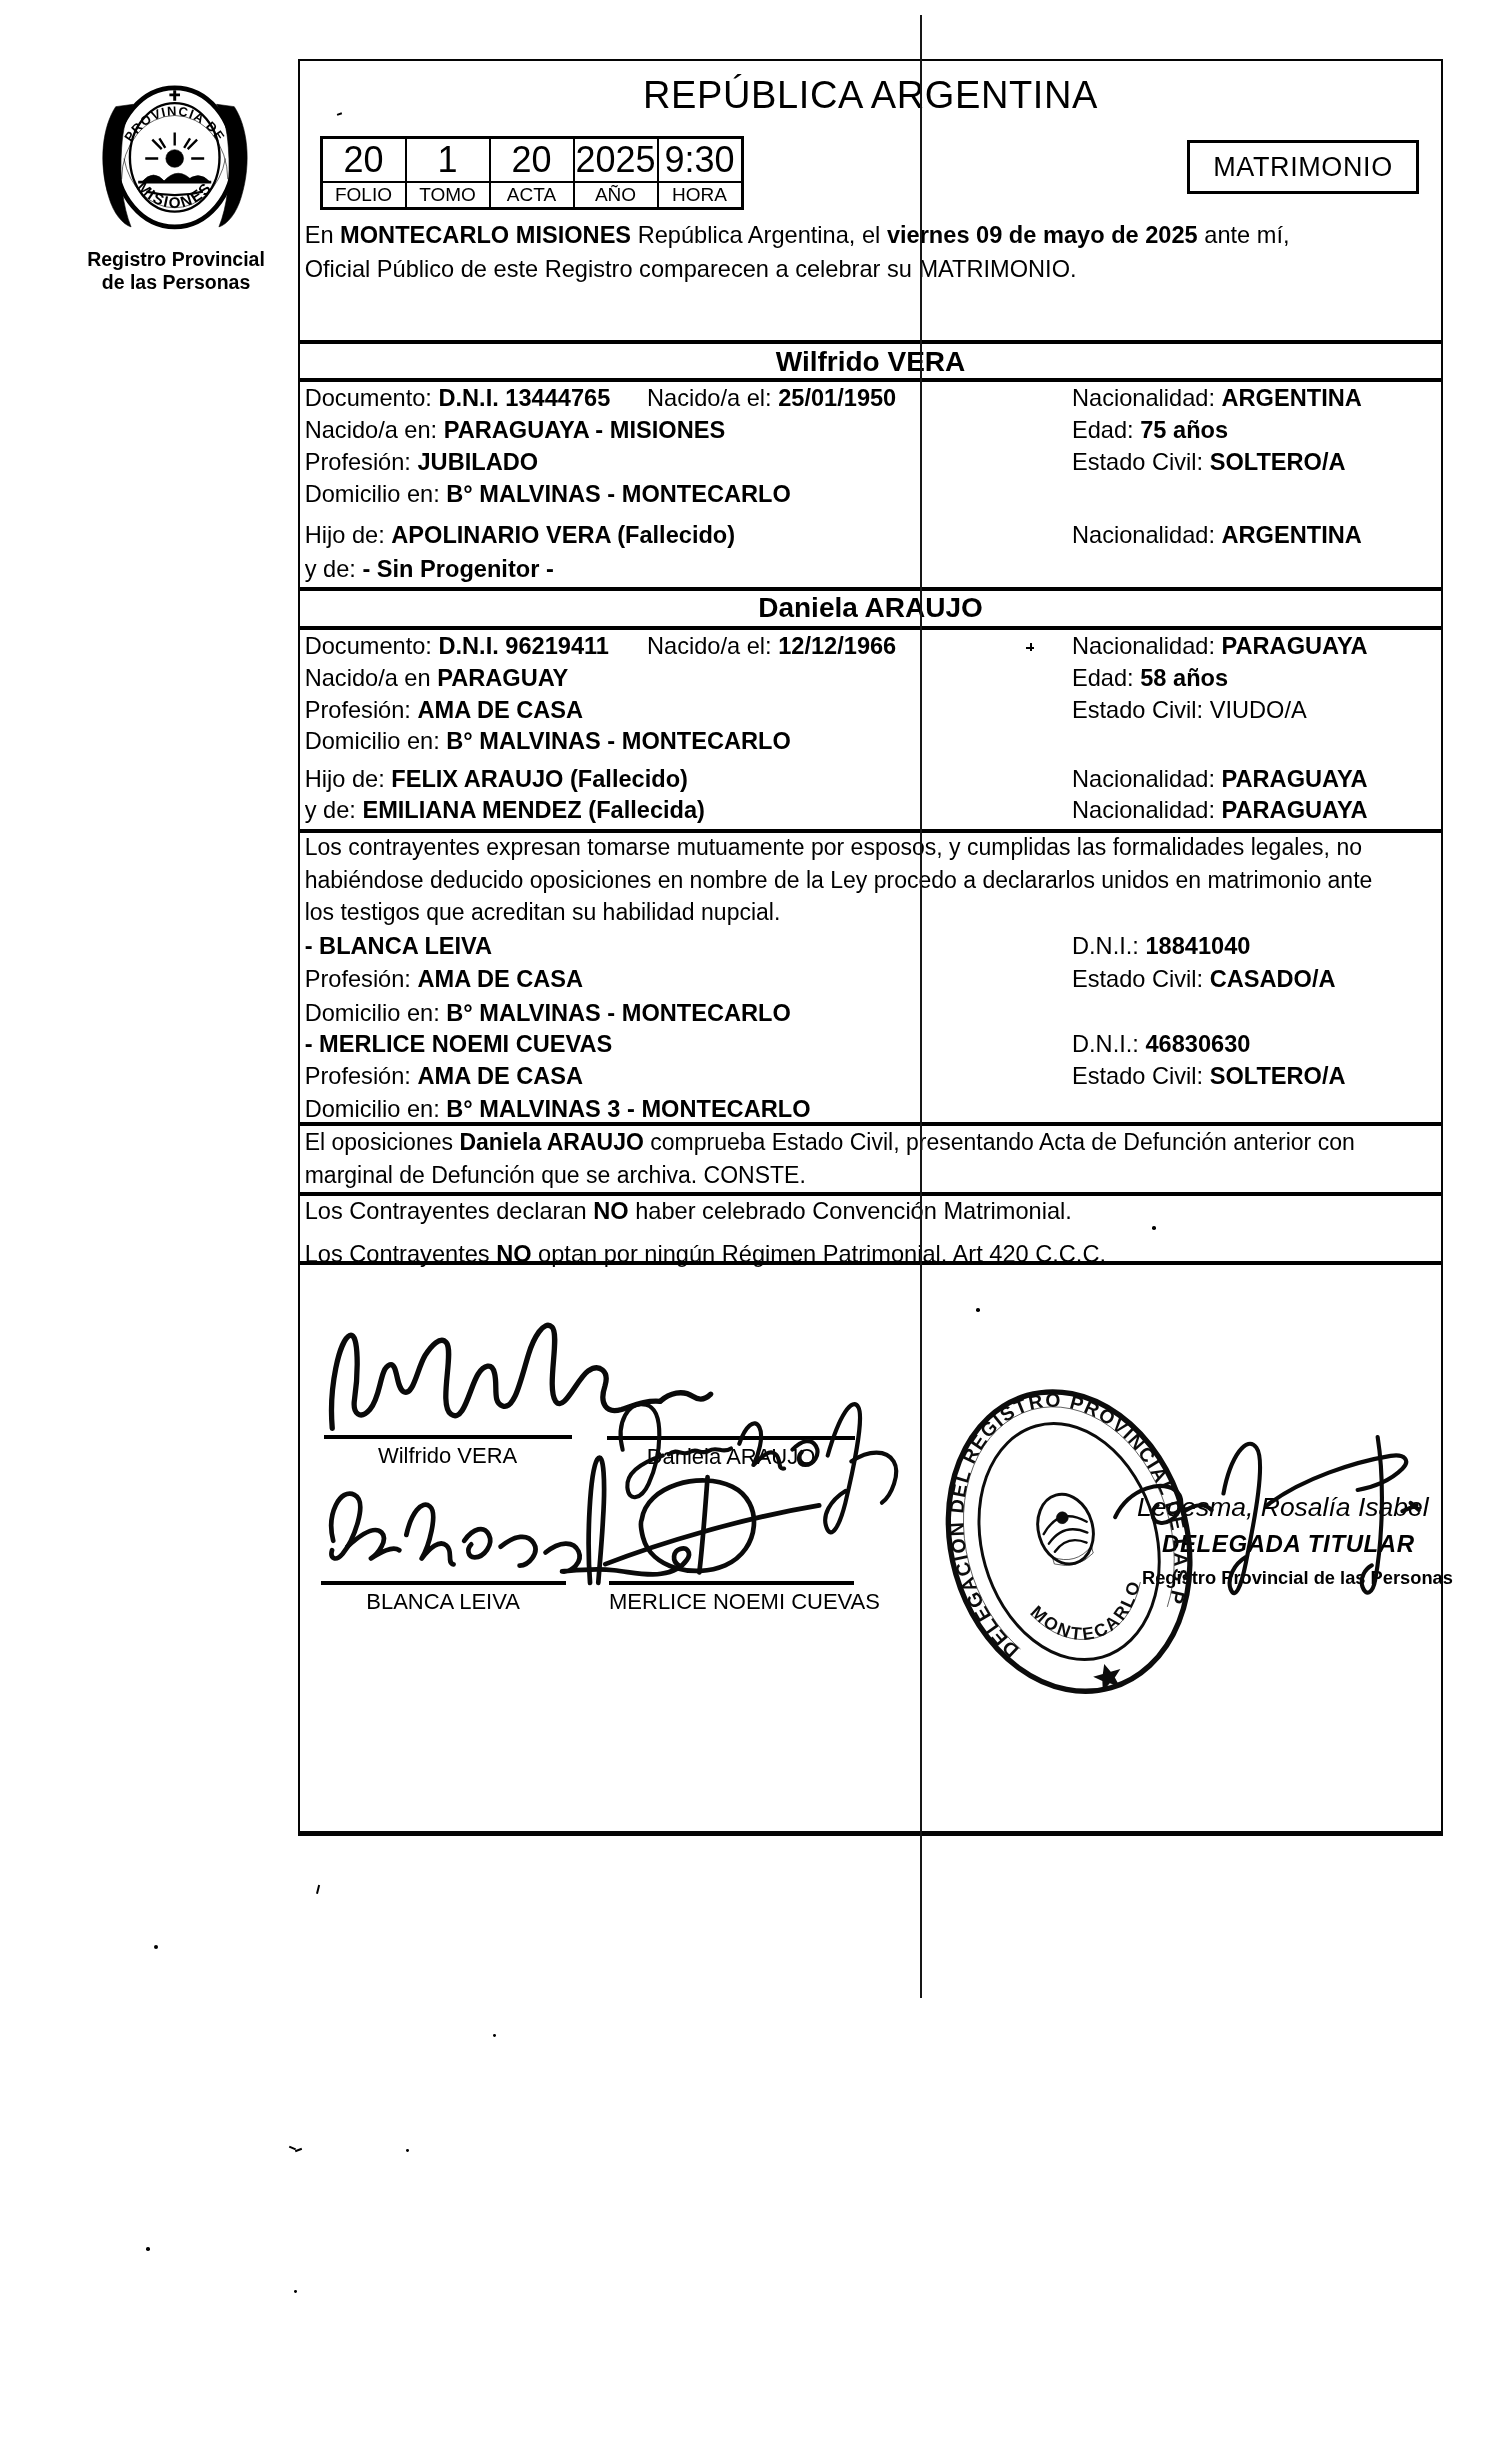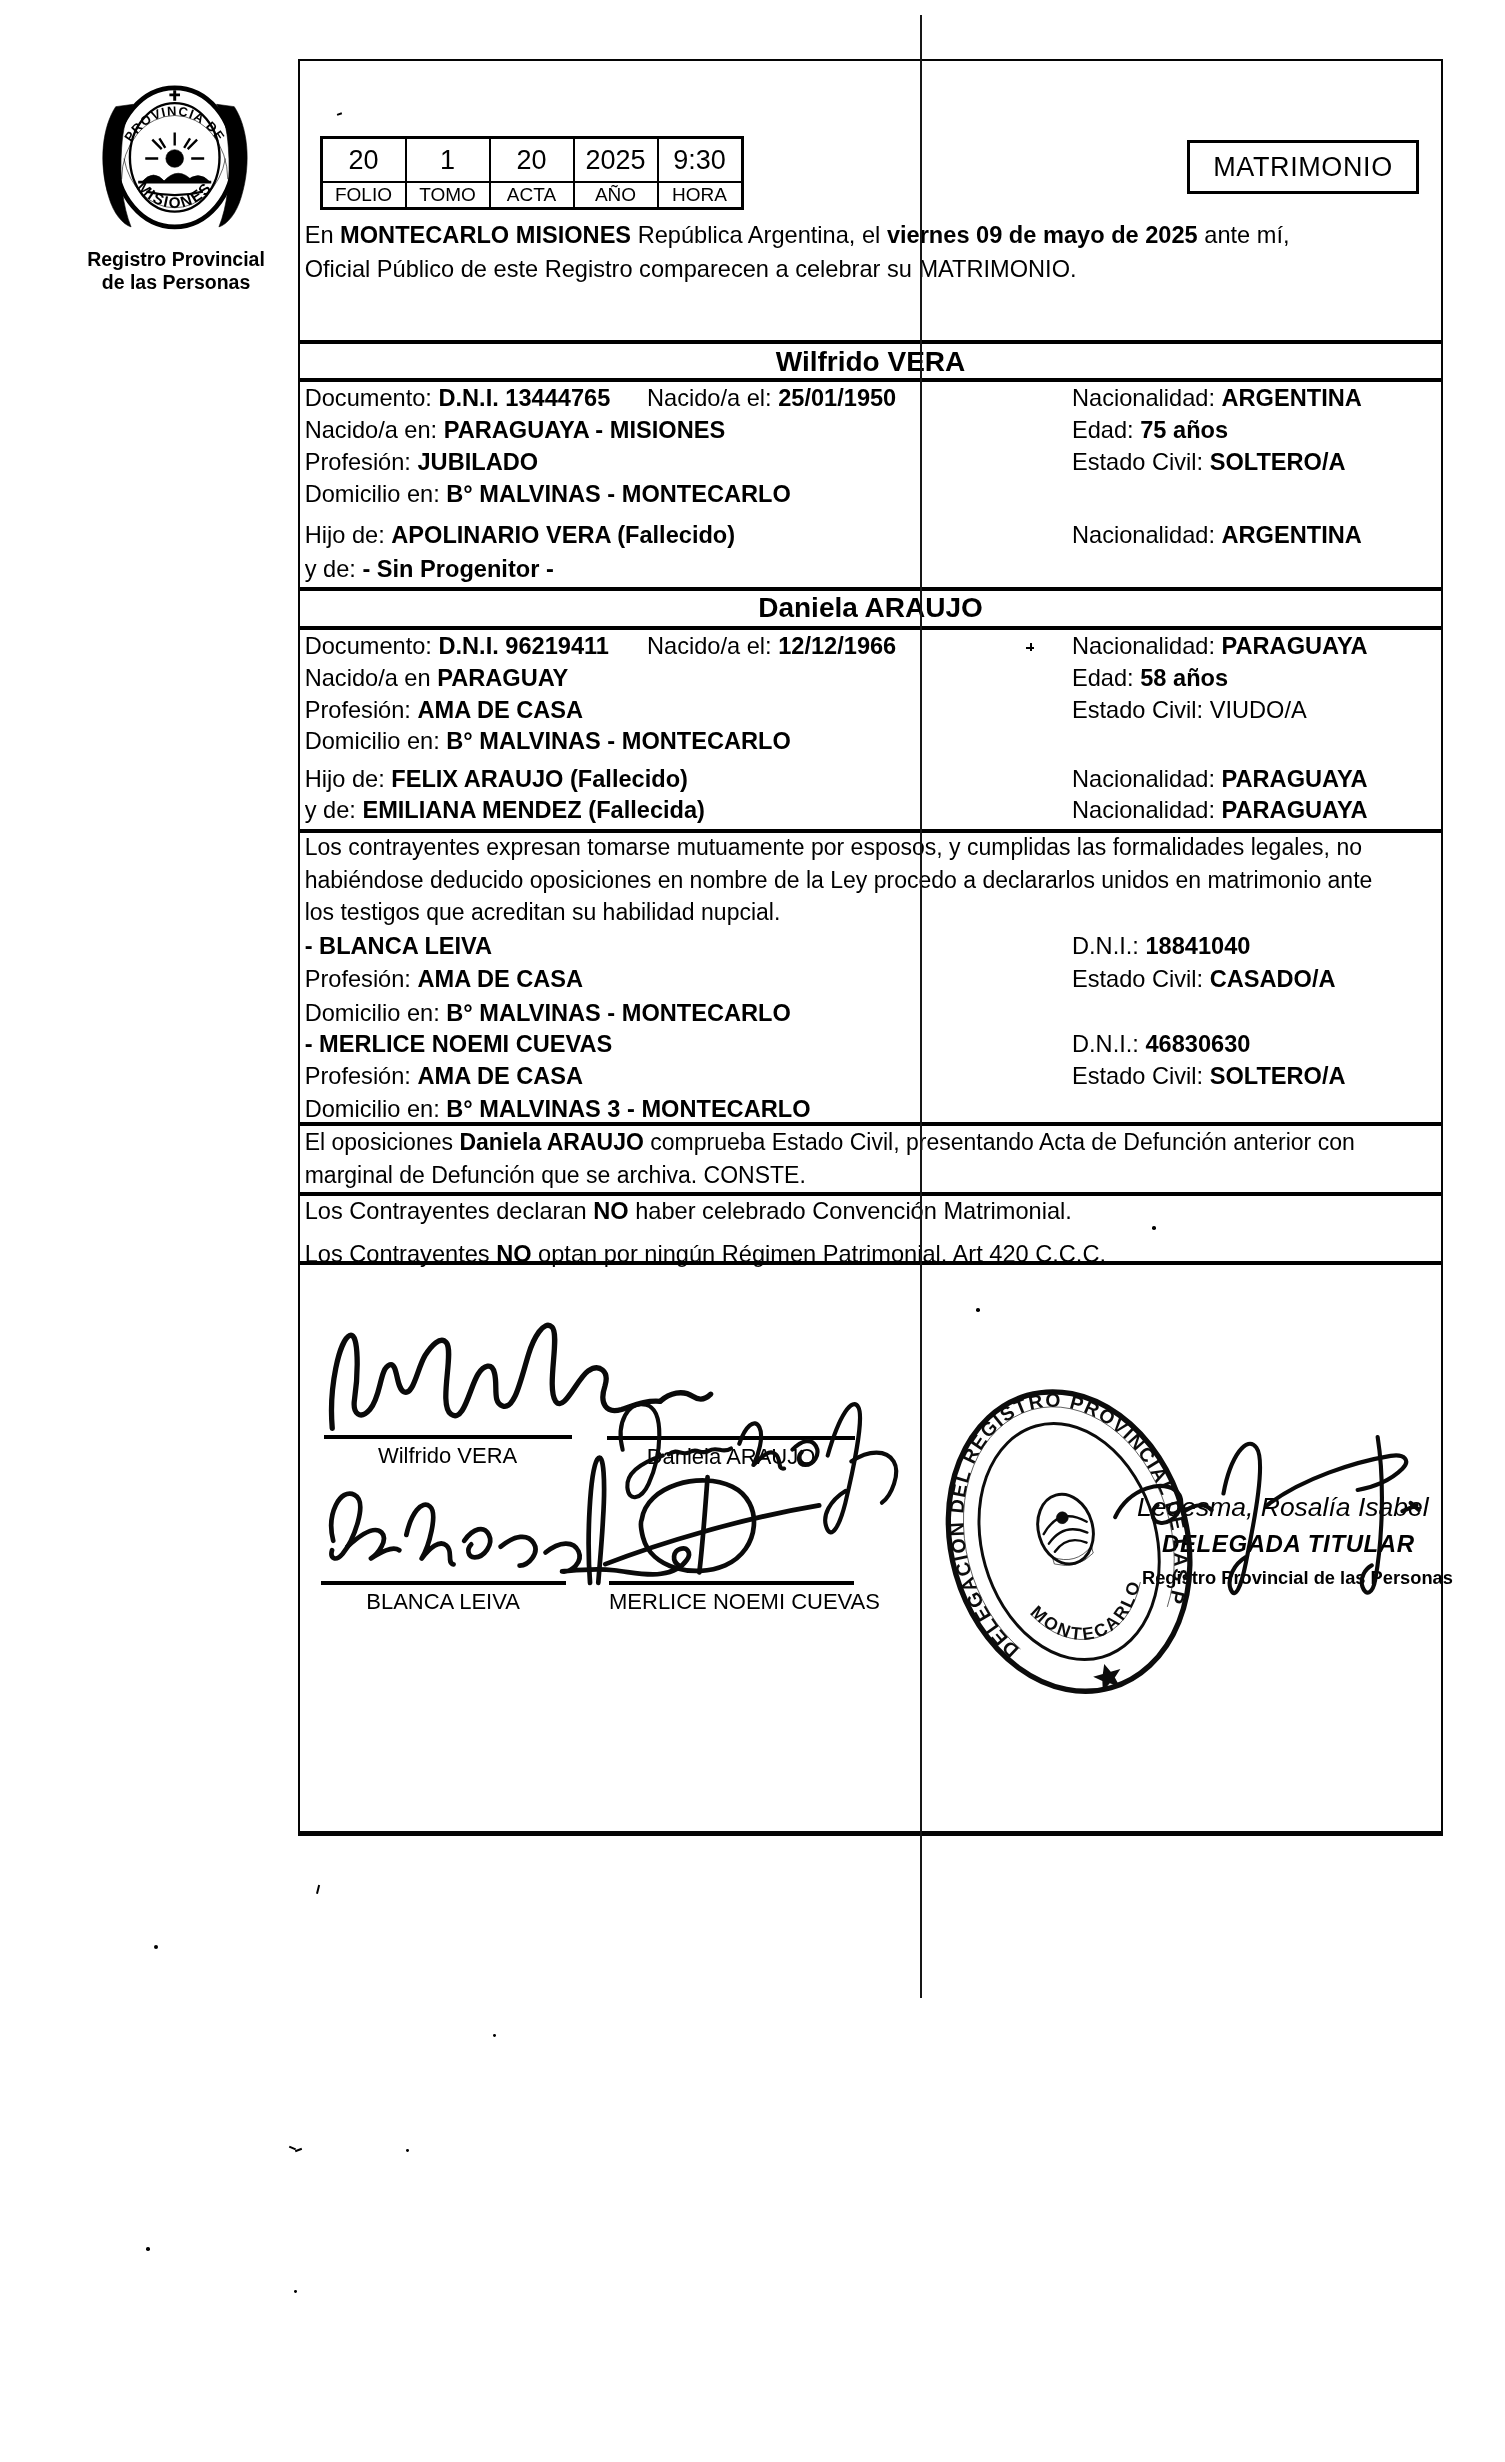--- a/index.html
+++ b/index.html
@@ -18,21 +18,21 @@
     position:absolute;left:0;right:0;top:13px;text-align:center;
     font-size:38px;font-weight:400;letter-spacing:0.6px;white-space:nowrap;
   }
   
   .regtable{position:absolute;left:19.5px;top:75px;border:2.9px solid #000;display:flex;flex-direction:column;}
   .regrow{display:flex;}
   .regcell{
     width:82px;border:1.8px solid #000;display:flex;align-items:center;justify-content:center;
     white-space:nowrap;
   }
-  .regval{height:42px;font-size:27px;}
+  .regval{height:42px;font-size:36px;}
   .reglab{height:23.6px;font-size:19px;}
   .acttype{
     position:absolute;left:887px;top:79px;width:232px;height:54px;
     border:3.5px solid #000;box-sizing:border-box;display:flex;align-items:center;justify-content:center;
     font-size:27px;letter-spacing:0.6px;
   }
   
   .line{position:absolute;white-space:nowrap;overflow:hidden;font-size:23.6px;line-height:32px;height:32px;}
   .full{left:4.7px;right:2.4px;}
   .tight{font-size:23px;}
@@ -79,20 +79,21 @@
     <path stroke-width="5" d="M80,190 L204,190"></path>
     <path stroke-width="4" d="M94,206 Q142,218 190,206"></path>
     <path stroke-width="5" d="M142,52 L142,34 M133,42 L151,42"></path>
   </g>
 </svg>
 <div class="org-name" style="top:248px;">Registro Provincial</div>
 <div class="org-name" style="top:271px;">de las Personas</div>
 
 <div class="cert">
 
+  <div class="doc-title">REPÚBLICA ARGENTINA</div>
 
   <div class="regtable">
     <div class="regrow">
       <div class="regcell regval">20</div>
       <div class="regcell regval">1</div>
       <div class="regcell regval">20</div>
       <div class="regcell regval">2025</div>
       <div class="regcell regval">9:30</div>
     </div>
     <div class="regrow">

